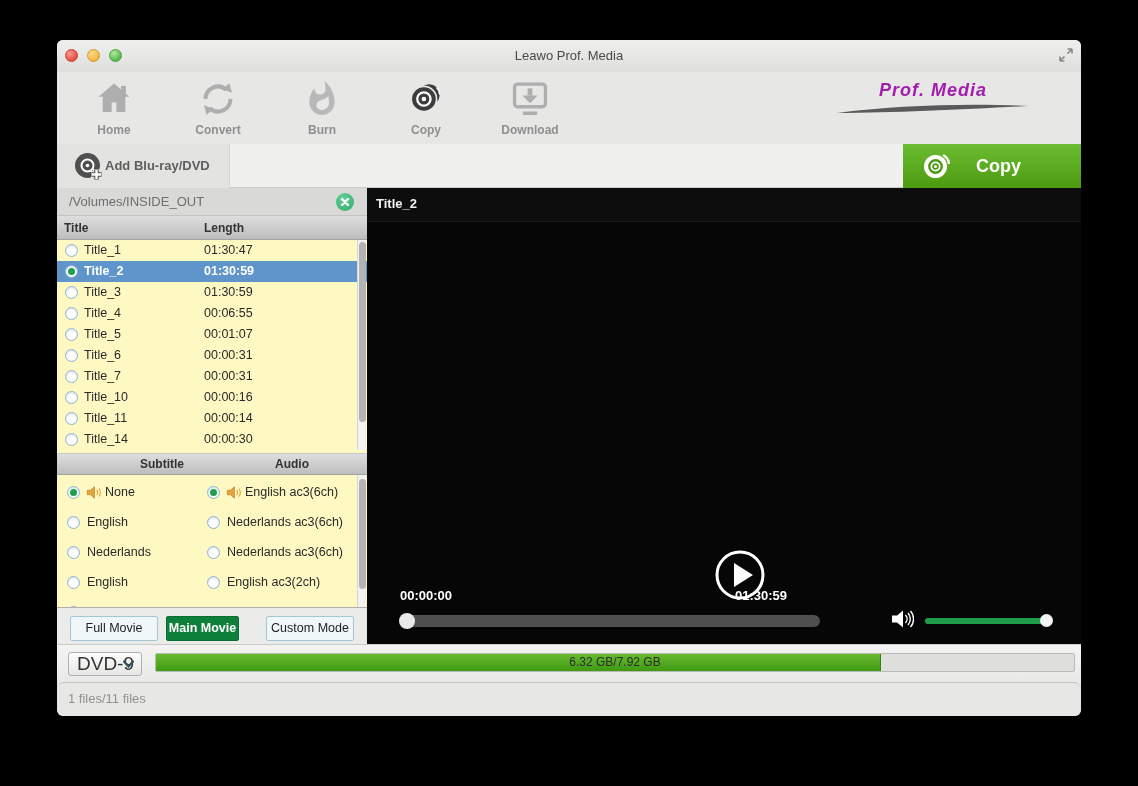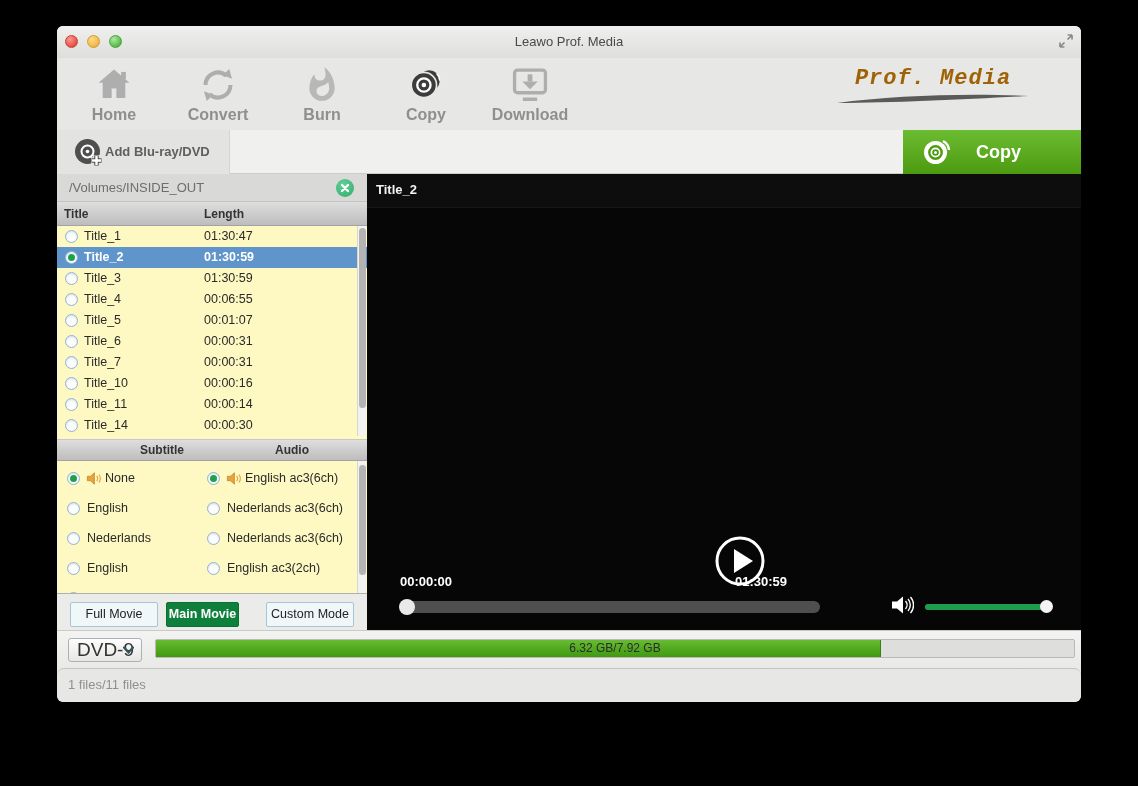--- a/index.html
+++ b/index.html
@@ -1,40 +1,40 @@
 <!DOCTYPE html>
 <html><head>
 <meta charset="utf-8">
 <style>
   * { margin:0; padding:0; box-sizing:border-box; }
   html,body { width:1138px; height:786px; background:#000; font-family:"Liberation Sans",sans-serif; overflow:hidden; }
 
-  .window { position:absolute; left:57px; top:26px; width:1024px; height:676px;
+  .window { position:absolute; left:57px; top:40px; width:1024px; height:676px;
             background:#eaeae8; border-radius:6px; overflow:hidden; }
 
   
   .titlebar { position:absolute; left:0; top:0; width:1024px; height:32px;
               background:linear-gradient(#efefed,#dededc); }
   .lights { position:absolute; left:8px; top:9px; display:flex; gap:9px; }
   .light { width:13px; height:13px; border-radius:50%; }
   .light.red   { background:radial-gradient(circle at 35% 30%, #f89a90, #ea5a4e 60%, #c93a2e); border:1px solid #ca4136;}
   .light.yellow{ background:radial-gradient(circle at 35% 30%, #fbd98a, #f5bd4b 60%, #dd9a2e); border:1px solid #d29a3a;}
   .light.green { background:radial-gradient(circle at 35% 30%, #b0e8a2, #62c254 60%, #3f9e33); border:1px solid #51a144;}
   .win-title { position:absolute; left:50%; top:0; transform:translateX(-50%); line-height:32px;
                font-size:13px; color:#4a4a4a; }
   .expand { position:absolute; right:6px; top:6px; width:18px; height:18px; }
 
   
   .toolbar { position:absolute; left:0; top:32px; width:1024px; height:72px; background:#e7e7e5; }
   .tool { position:absolute; top:4px; width:104px; height:64px; text-align:center; cursor:pointer; }
   .tool .ticon { display:block; margin:4px auto 2px; height:38px; }
-  .tool .tlabel { font-size:16px; font-weight:bold; color:#8f8f8f; }
+  .tool .tlabel { font-size:12px; font-weight:bold; color:#8f8f8f; }
   .logo { position:absolute; right:48px; top:8px; width:200px; text-align:center; }
-  .logo .logo-text { font-family:Liberation Mono, monospace; font-style:italic; font-weight:bold;
-                     font-size:22px; color:#a16207; letter-spacing:1px; }
+  .logo .logo-text { font-family:Liberation Sans, sans-serif; font-style:italic; font-weight:bold;
+                     font-size:18px; color:#a21caf; letter-spacing:1px; }
   .logo svg { display:block; margin-top:2px; }
 
   
   .addrow { position:absolute; left:0; top:104px; width:1024px; height:44px; background:#f0f0ee;
             border-bottom:1px solid #cccccb; }
   .addbtn { position:absolute; left:0; top:0; width:173px; height:44px; background:#e3e3e1;
             border-right:1px solid #d4d4d2; cursor:pointer; }
   .addbtn .aicon { position:absolute; left:17px; top:8px; }
   .addbtn .albl { position:absolute; left:48px; top:0; line-height:44px; font-size:13px; font-weight:bold; color:#5f5f5f; }
   .copybtn { position:absolute; right:0; top:0; width:178px; height:44px;

